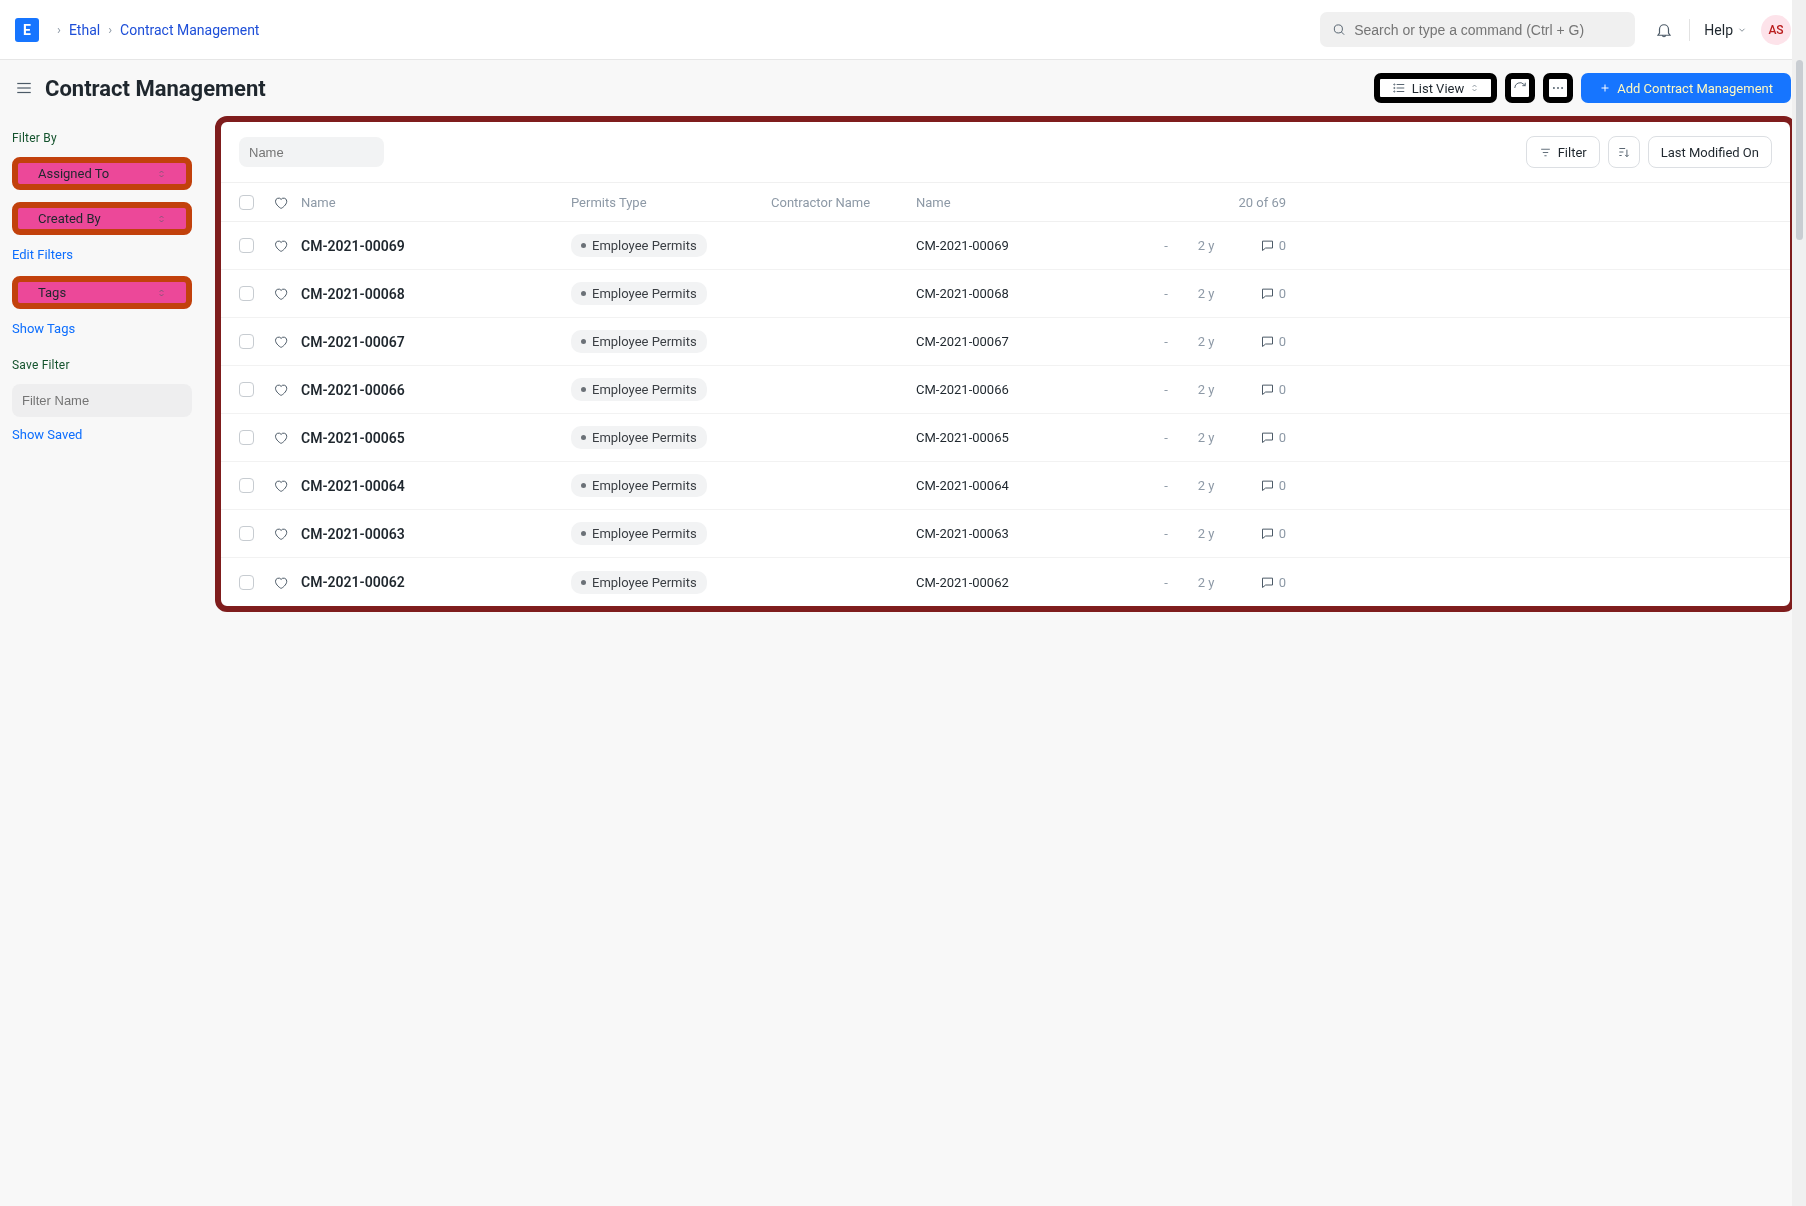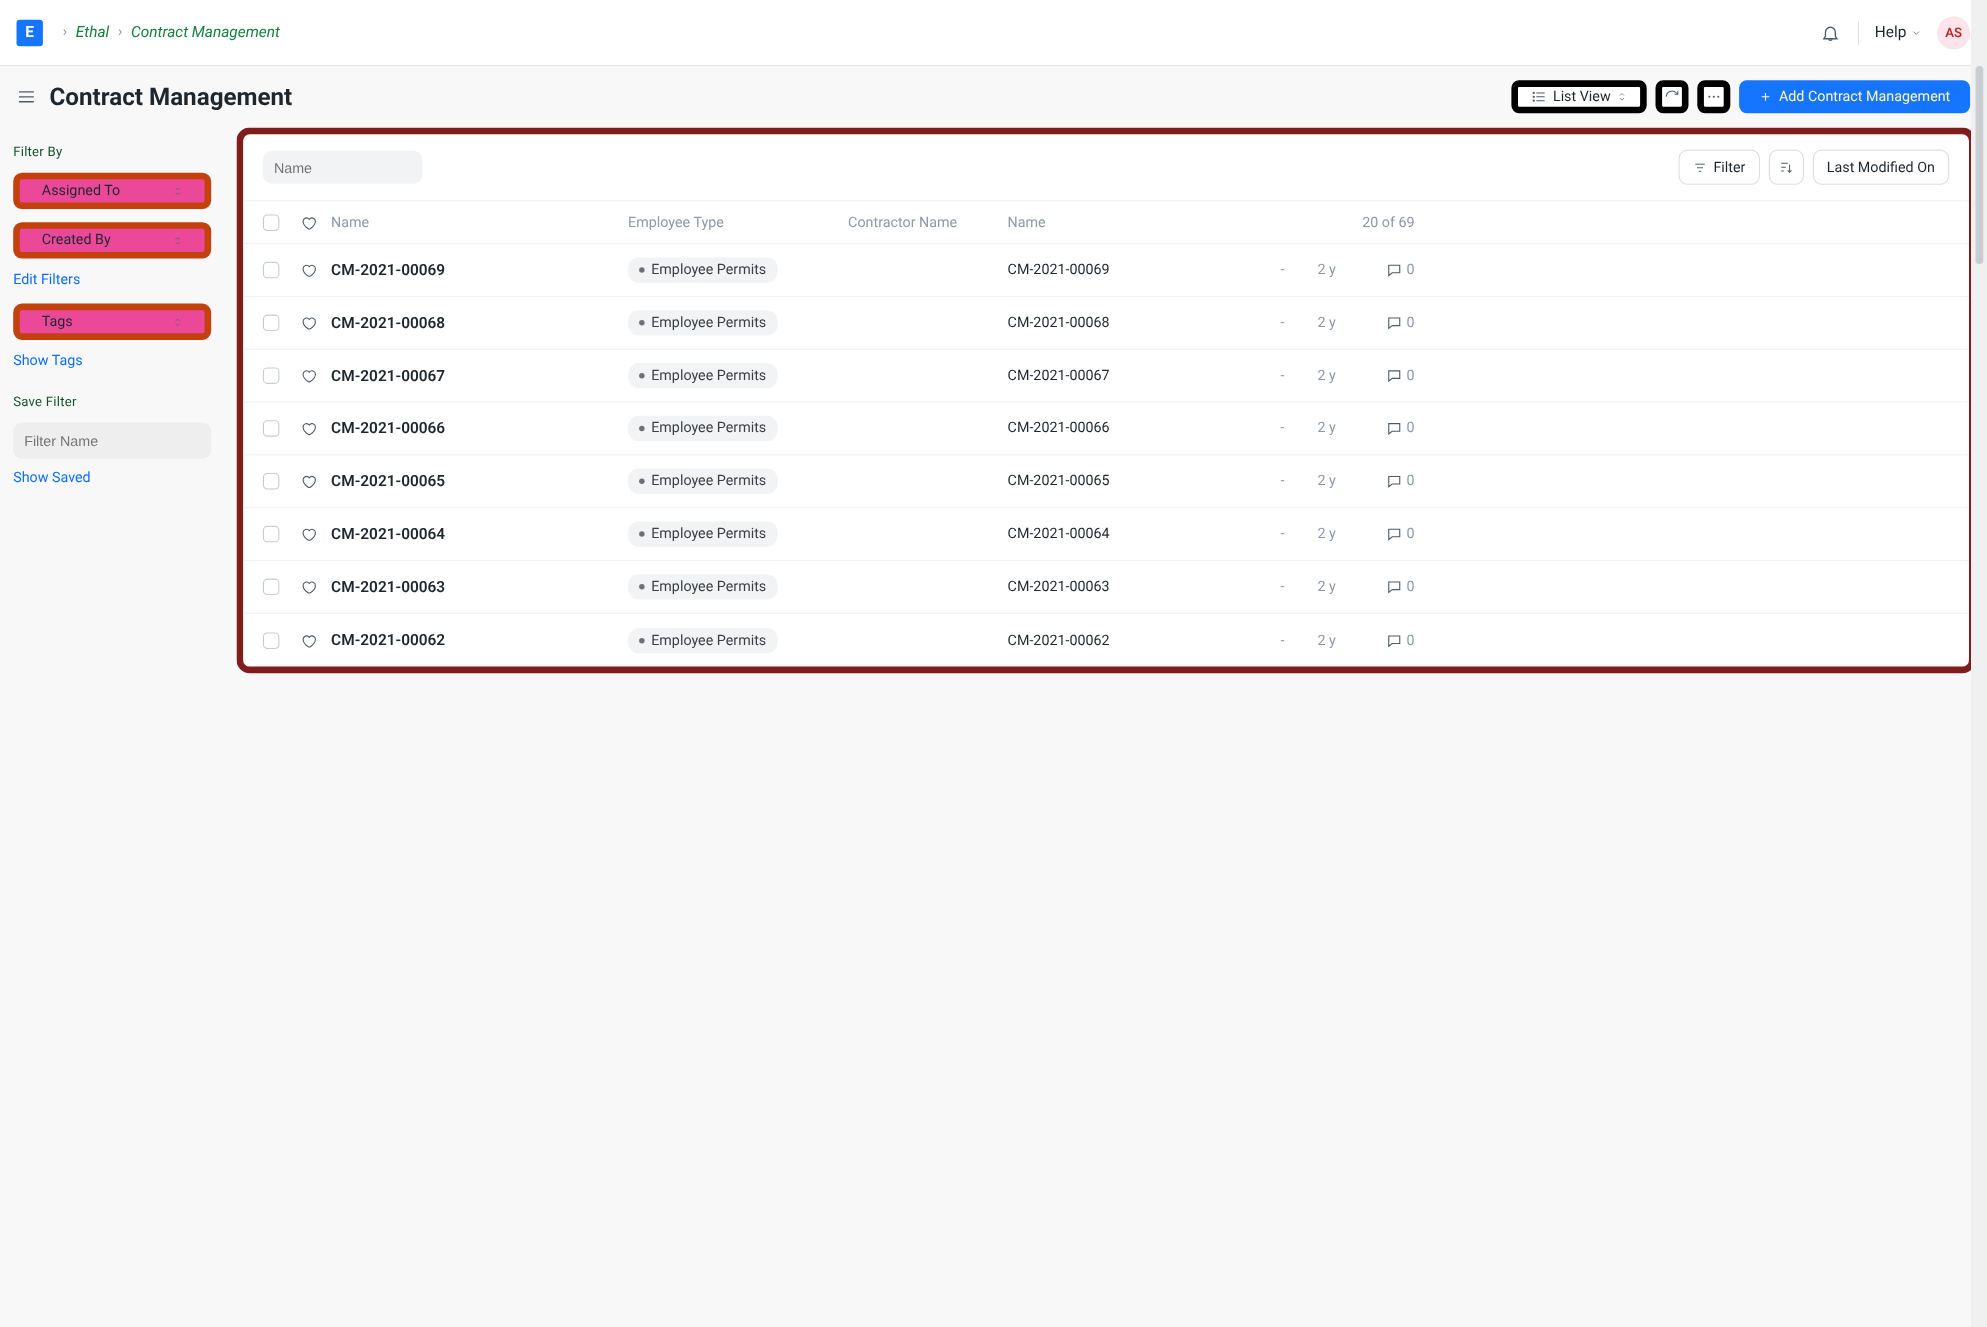--- a/index.html
+++ b/index.html
@@ -19,21 +19,21 @@
   width: 24px; height: 24px;
   background: #1675ff;
   border-radius: 3px;
   color: #fff;
   font-weight: 700;
   font-size: 14px;
   display: flex; align-items: center; justify-content: center;
   margin-right: 10px;
 }
 .crumb-sep { color: #8d99a6; margin: 0 8px; }
-.crumb a, .crumb span { font-size: 14px; color: #15803d; text-decoration: none; font-style: italic; }
+.crumb a, .crumb span { font-size: 14px; color: #1d4ed8; text-decoration: none; }
 .nav-spacer { flex: 1; }
 .searchbar {
   width: 315px; height: 35px;
   background: #f0f0f0; border-radius: 7px;
   display: flex; align-items: center; padding: 0 12px;
   color: #8d99a6;
 }
 .searchbar input {
   border: none; background: transparent; outline: none;
   font-size: 14px; color: #555; width: 100%;
@@ -152,20 +152,27 @@
 </head>
 <body>
 
 <div class="navbar">
   <div class="brand">E</div>
   <span class="crumb-sep">›</span>
   <span class="crumb"><a href="#">Ethal</a></span>
   <span class="crumb-sep">›</span>
   <span class="crumb"><span>Contract Management</span></span>
   <div class="nav-spacer"></div>
+  <div class="searchbar">
+    <svg width="15" height="15" viewBox="0 0 24 24" class="ico">
+        <circle cx="11" cy="11" r="7"></circle>
+        <line x1="21" y1="21" x2="16.5" y2="16.5"></line>
+      </svg>
+    <input type="text" placeholder="Search or type a command (Ctrl + G)" style="">
+  </div>
   <div class="nav-icon">
     <svg width="18" height="18" viewBox="0 0 24 24" class="ico">
         <path d="M18 16v-5a6 6 0 10-12 0v5l-2 3h16z"></path>
         <path d="M10 19a2 2 0 004 0"></path>
       </svg>
   </div>
   <div class="nav-divider"></div>
   <div class="help-btn">
     <span>Help</span>
     <svg width="10" height="10" viewBox="0 0 24 24" class="ico">
@@ -284,21 +291,21 @@
       </div>
 
       <div class="hdr">
         <div class="chk"></div>
         <span class="heart">
           <svg width="15" height="15" viewBox="0 0 24 24" class="ico">
               <path d="M12 21s-8-5-8-11a5 5 0 019-3 5 5 0 019 3c0 6-8 11-8 11z"></path>
             </svg>
         </span>
         <div>Name</div>
-        <div>Employee Type</div>
+        <div>Permits Type</div>
         <div>Contractor Name</div>
         <div>Name</div>
         <div class="count-head">20 of 69</div>
       </div>
 
       <div id="rows-container">
           <div class="row">
     <div class="chk"></div>
     <span class="heart">
       <svg width="15" height="15" viewBox="0 0 24 24" class="ico">

